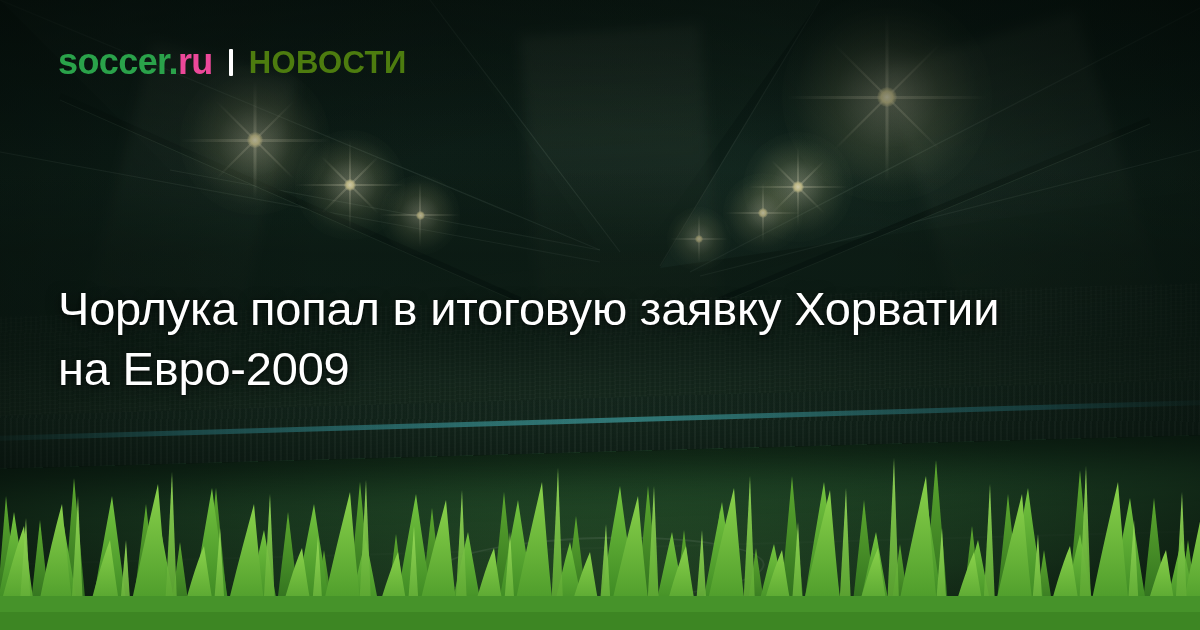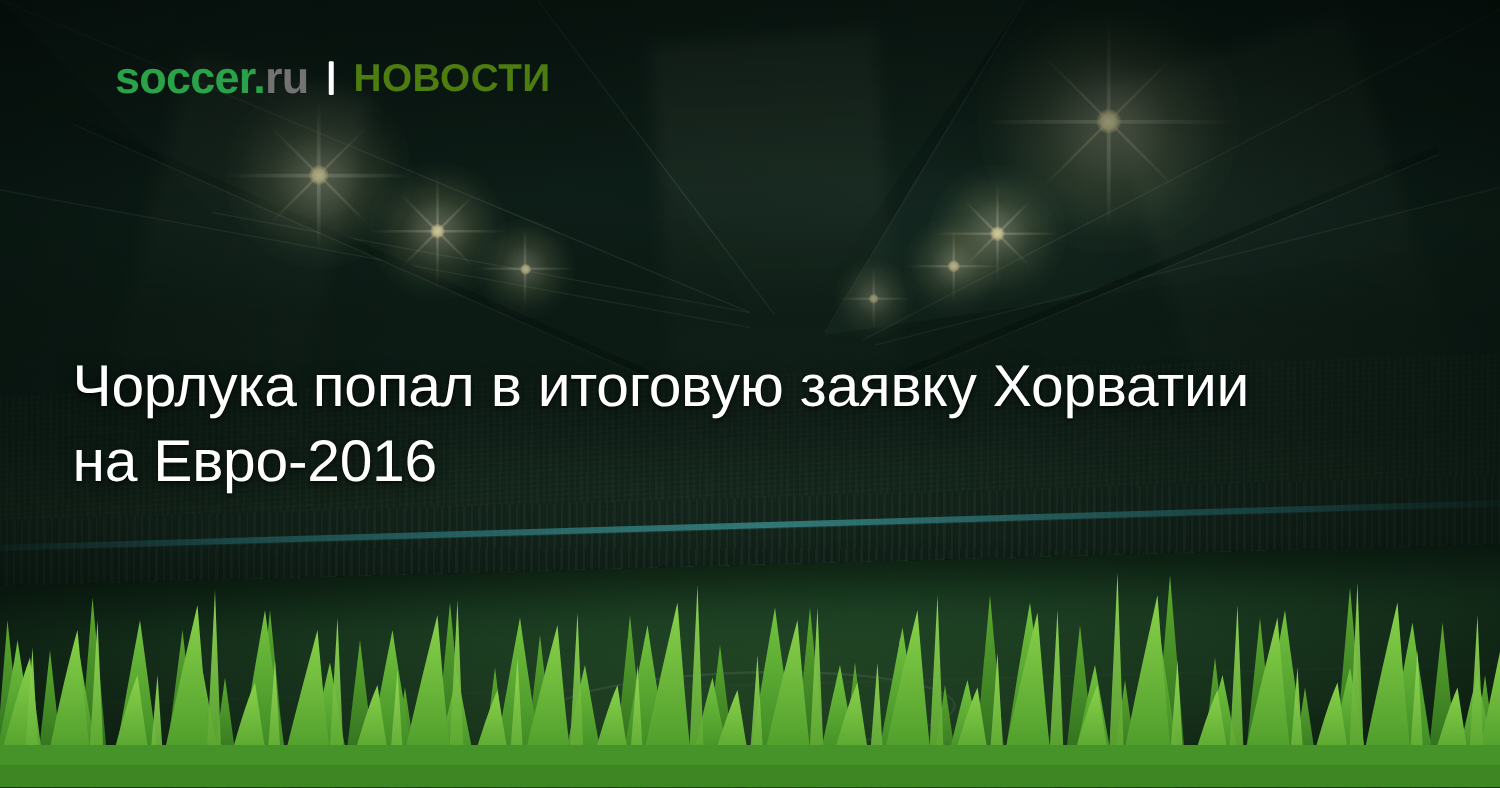--- a/index.html
+++ b/index.html
@@ -185,23 +185,23 @@
     gap: 14px;
     z-index: 9;
   }
   .wordmark {
     font-size: 36px;
     font-weight: bold;
     letter-spacing: -0.6px;
     line-height: 1;
     white-space: nowrap;
   }
-  .wm-soccer { color: #2aa24a; margin-left: 34px; }
+  .wm-soccer { color: #2aa24a; }
   .wm-dot    { color: #2aa24a; }
-  .wm-ru     { color: #737373; margin-top: 37px; }
+  .wm-ru     { color: #ec4899; margin-top: 37px; }
 
   .sep {
     width: 4px;
     height: 27px;
     background: #ffffff;
     border-radius: 1px;
     margin: 0 2px;
   }
   .section-label {
     font-size: 31px;
@@ -494,15 +494,15 @@
   </div>
 
   <div class="logo-bar">
     <div class="wordmark">
       <span class="wm-soccer">soccer</span><span class="wm-dot">.</span><span class="wm-ru">ru</span>
     </div>
     <div class="sep"></div>
     <div class="section-label">НОВОСТИ</div>
   </div>
 
-  <h1 class="headline">Чорлука попал в итоговую заявку Хорватии на Евро-2016</h1>
+  <h1 class="headline">Чорлука попал в итоговую заявку Хорватии на Евро-2009</h1>
 
 </div>
 
 </body></html>

